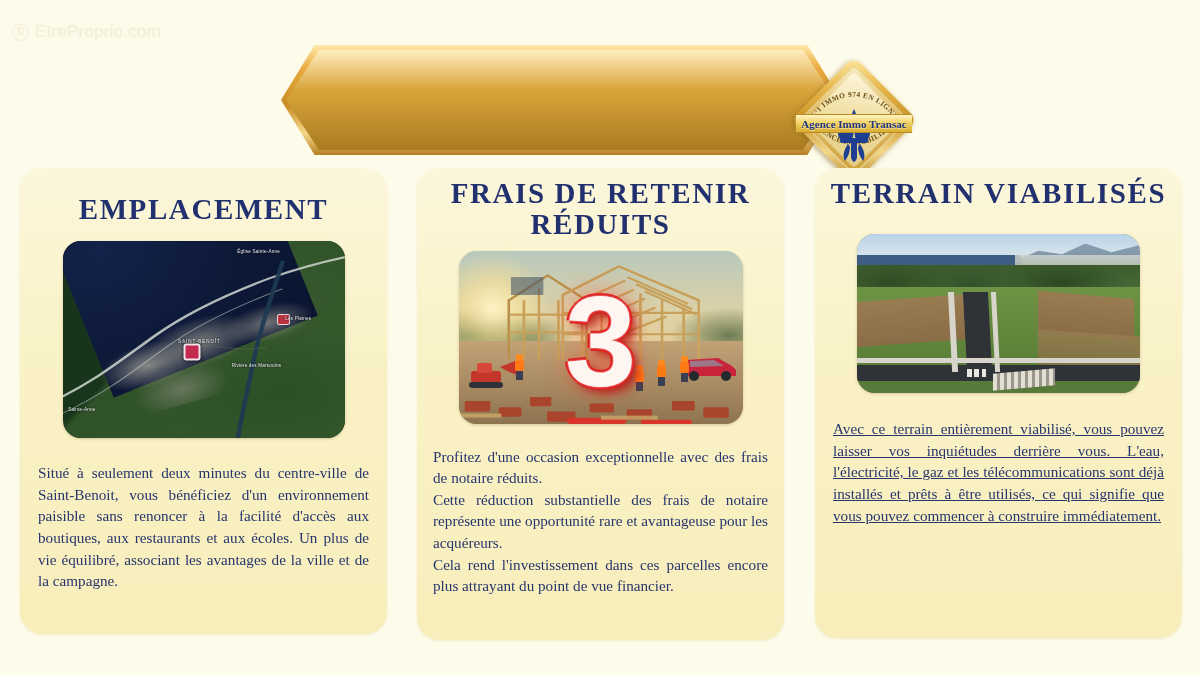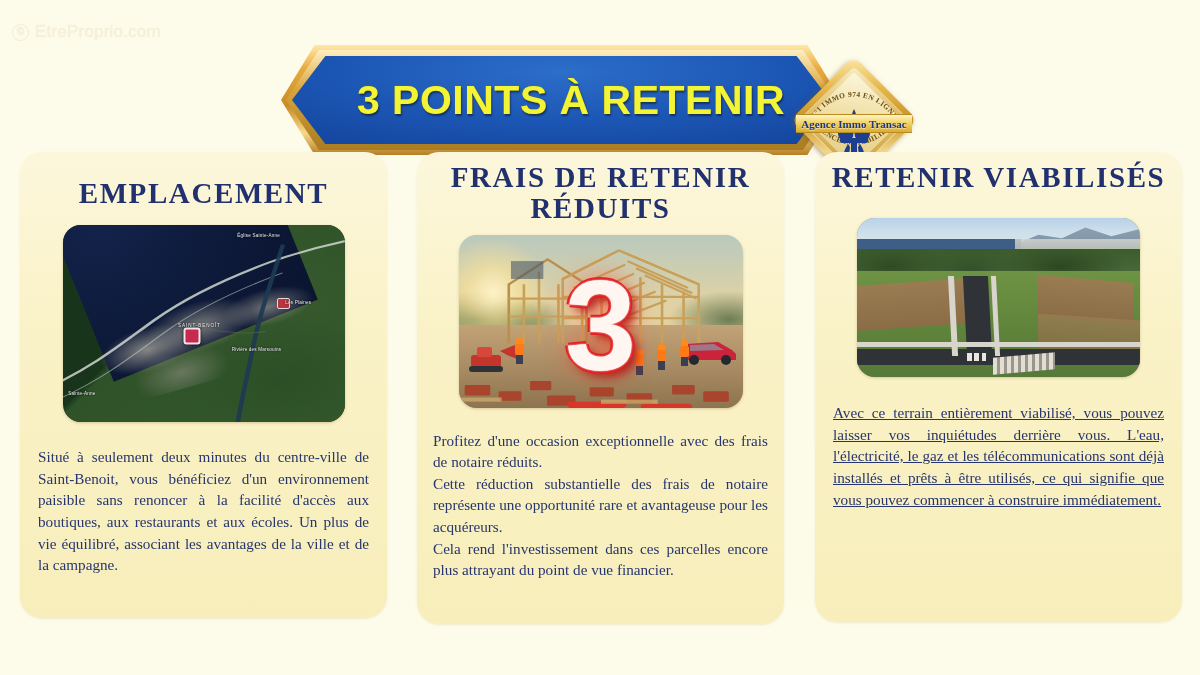--- a/index.html
+++ b/index.html
@@ -96,21 +96,21 @@
     border-top:1px solid #b78b22;border-bottom:1px solid #b78b22;
     display:flex;align-items:center;justify-content:center;
   }
   .badge-band span{
     font-family:"Liberation Serif", serif;
     font-weight:bold;font-size:11px;color:#20367f;
     text-shadow:0 1px 0 rgba(255,255,255,.5);
     white-space:nowrap;
   }
   
-  #cards{position:absolute;left:0;top:152px;width:972px;height:480px;}
+  #cards{position:absolute;left:0;top:168px;width:972px;height:480px;}
   .card{
     position:absolute;top:0;
     background:linear-gradient(180deg,#fcf7dc 0%,#faf2c8 35%,#f8eebb 100%);
     border-radius:22px;
     box-shadow:0 1px 2px rgba(180,160,90,.18);
   }
   #card-0{left:20px;width:367px;height:466px;}
   #card-1{left:417px;width:367px;height:472px;}
   #card-2{left:815px;width:367px;height:470px;}
   .card-title{
@@ -273,23 +273,20 @@
 <div id="watermark">
   <span class="wm-c">©</span>
   <span>EtreProprio.com</span>
 </div>
 
 <div id="header">
 
   <div class="ribbon-wrap">
     <div class="ribbon-outer"></div>
     <div class="ribbon-mid"></div>
-    <div class="ribbon-inner">
-      <div id="banner-title">3 POINTS À RETENIR</div>
-    </div>
   </div>
 
   <div id="logo-badge">
     <div class="badge-rot">
       <div class="badge-rot2">
         <div class="badge-face"></div>
       </div>
     </div>
 
     <svg class="badge-ring-text" viewBox="0 0 128 124">
@@ -439,21 +436,21 @@
         <div class="big3">3</div>
       </div>
     </div>
 
     <div class="card-body">Profitez d'une occasion exceptionnelle avec des frais de notaire réduits.
 Cette réduction substantielle des frais de notaire représente une opportunité rare et avantageuse pour les acquéreurs.
 Cela rend l'investissement dans ces parcelles encore plus attrayant du point de vue financier.</div>
   </div>
 
   <div class="card" id="card-2">
-    <div class="card-title">RETENIR VIABILISÉS</div>
+    <div class="card-title">TERRAIN VIABILISÉS</div>
 
     <div class="card-img">
       <div class="land-scene">
         <div class="land-sky"></div>
         <div class="land-mount"></div>
         <div class="land-sea"></div>
         <div class="land-town"></div>
         <div class="land-treeline"></div>
         <div class="land-grass"></div>
         <div class="plot-dirt p1"></div>

